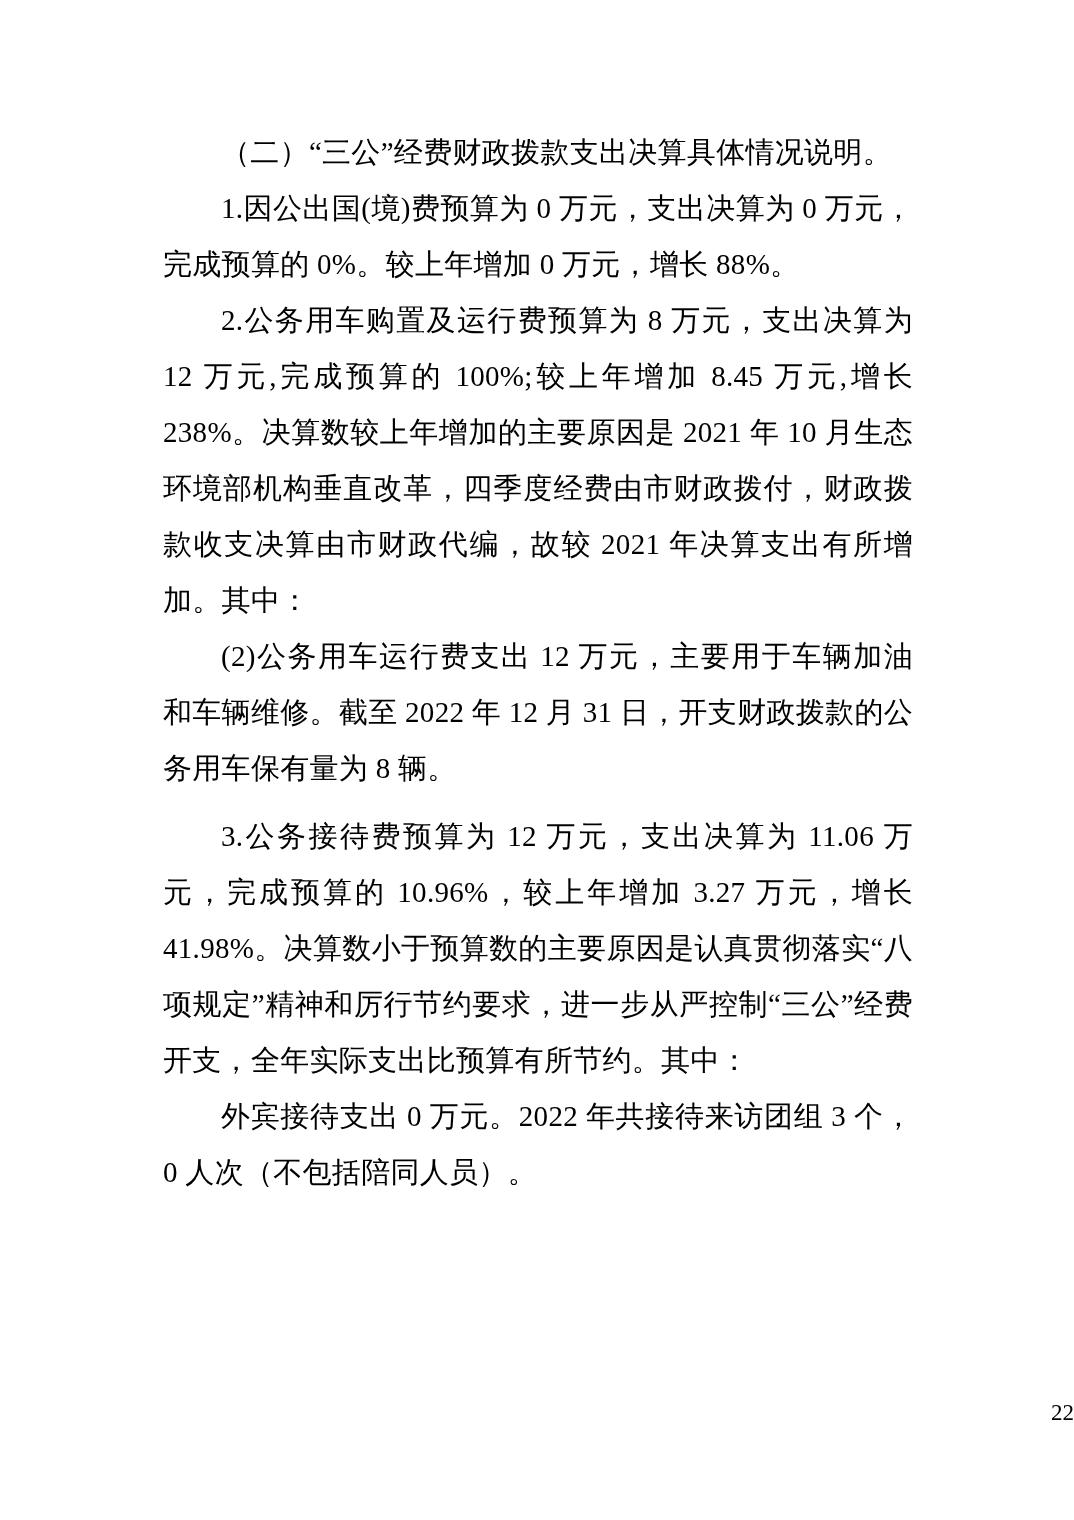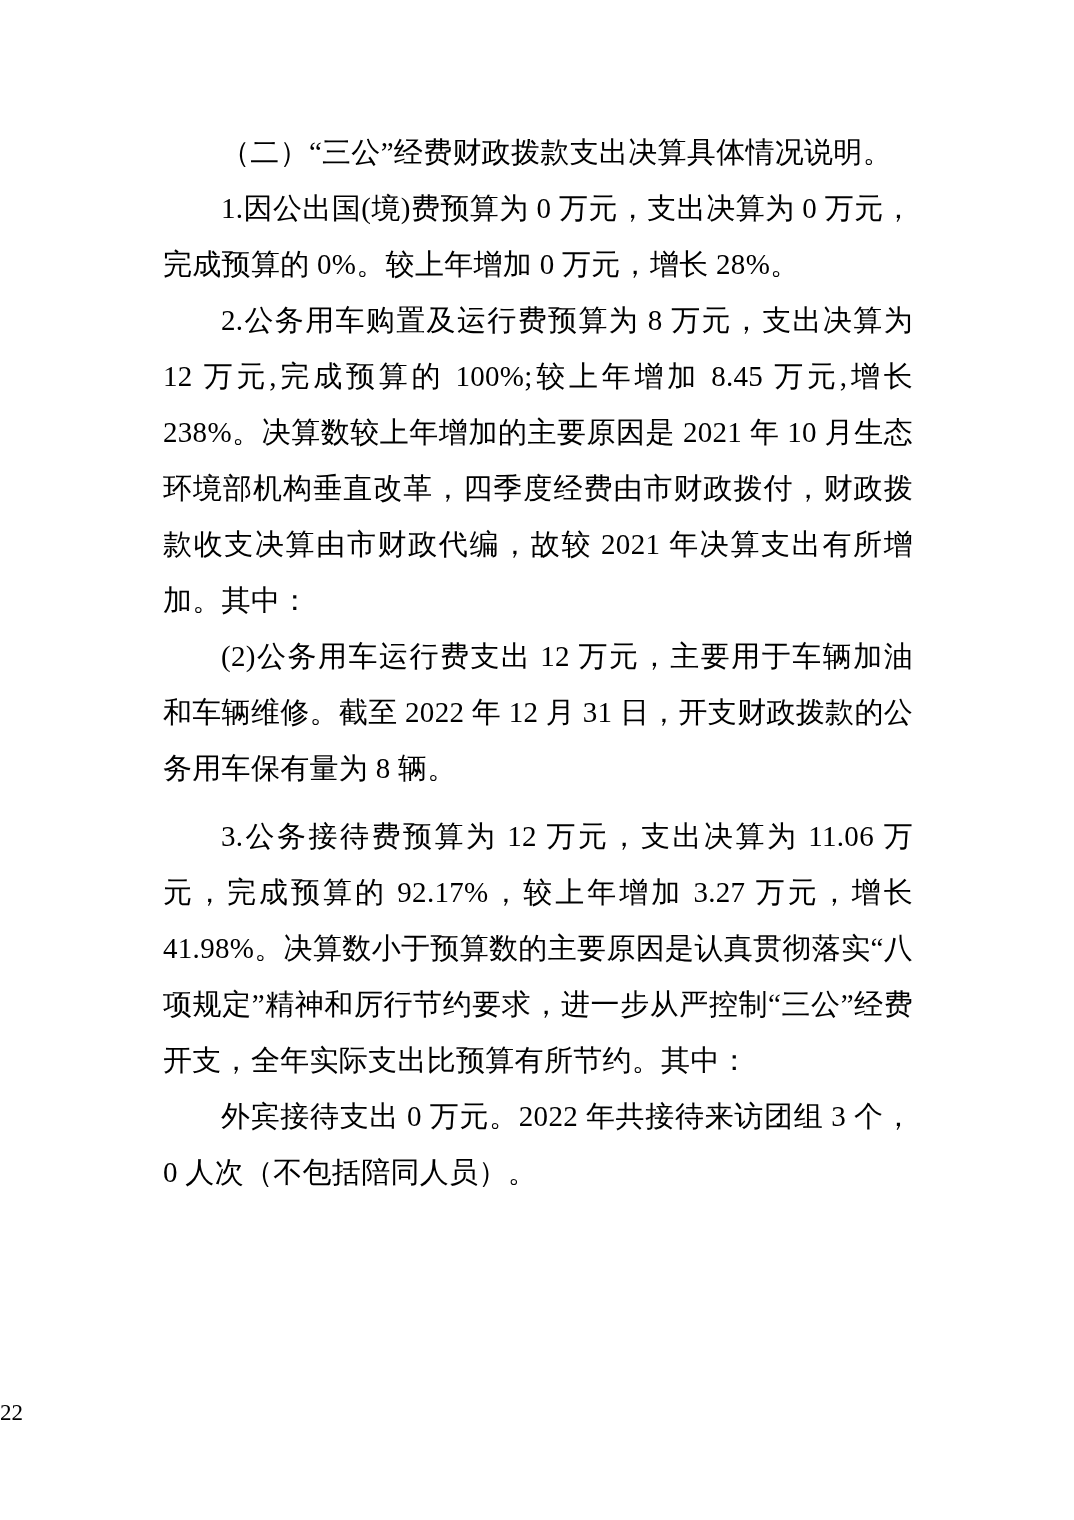--- a/index.html
+++ b/index.html
@@ -30,35 +30,35 @@
     letter-spacing: 0.3px;
   }
   .doc-body p.space-before {
     margin-top: 12px;
   }
   .page-footer {
     position: absolute;
     top: 1398px;
     left: 0;
     width: 1074px;
-    text-align: left;
+    text-align: right;
     font-size: 23px;
     line-height: 30px;
     color: #000000;
   }
 </style>
 </head>
 <body>
 
 <div class="page">
   <div class="doc-body">
     <p>（二）“三公”经费财政拨款支出决算具体情况说明。</p>
-    <p>1.因公出国(境)费预算为 0 万元，支出决算为 0 万元，完成预算的 0%。较上年增加 0 万元，增长 28%。</p>
+    <p>1.因公出国(境)费预算为 0 万元，支出决算为 0 万元，完成预算的 0%。较上年增加 0 万元，增长 88%。</p>
     <p>2.公务用车购置及运行费预算为 8 万元，支出决算为 12 万元,完成预算的 100%;较上年增加 8.45 万元,增长 238%。决算数较上年增加的主要原因是 2021 年 10 月生态环境部机构垂直改革，四季度经费由市财政拨付，财政拨款收支决算由市财政代编，故较 2021 年决算支出有所增加。其中：</p>
     <p>(2)公务用车运行费支出 12 万元，主要用于车辆加油和车辆维修。截至 2022 年 12 月 31 日，开支财政拨款的公务用车保有量为 8 辆。</p>
-    <p class="space-before">3.公务接待费预算为 12 万元，支出决算为 11.06 万元，完成预算的 92.17%，较上年增加 3.27 万元，增长 41.98%。决算数小于预算数的主要原因是认真贯彻落实“八项规定”精神和厉行节约要求，进一步从严控制“三公”经费开支，全年实际支出比预算有所节约。其中：</p>
+    <p class="space-before">3.公务接待费预算为 12 万元，支出决算为 11.06 万元，完成预算的 10.96%，较上年增加 3.27 万元，增长 41.98%。决算数小于预算数的主要原因是认真贯彻落实“八项规定”精神和厉行节约要求，进一步从严控制“三公”经费开支，全年实际支出比预算有所节约。其中：</p>
     <p>外宾接待支出 0 万元。2022 年共接待来访团组 3 个，0 人次（不包括陪同人员）。</p>
   </div>
 
   <div class="page-footer">
     <span>22</span>
   </div>
 </div>
 
 </body></html>

